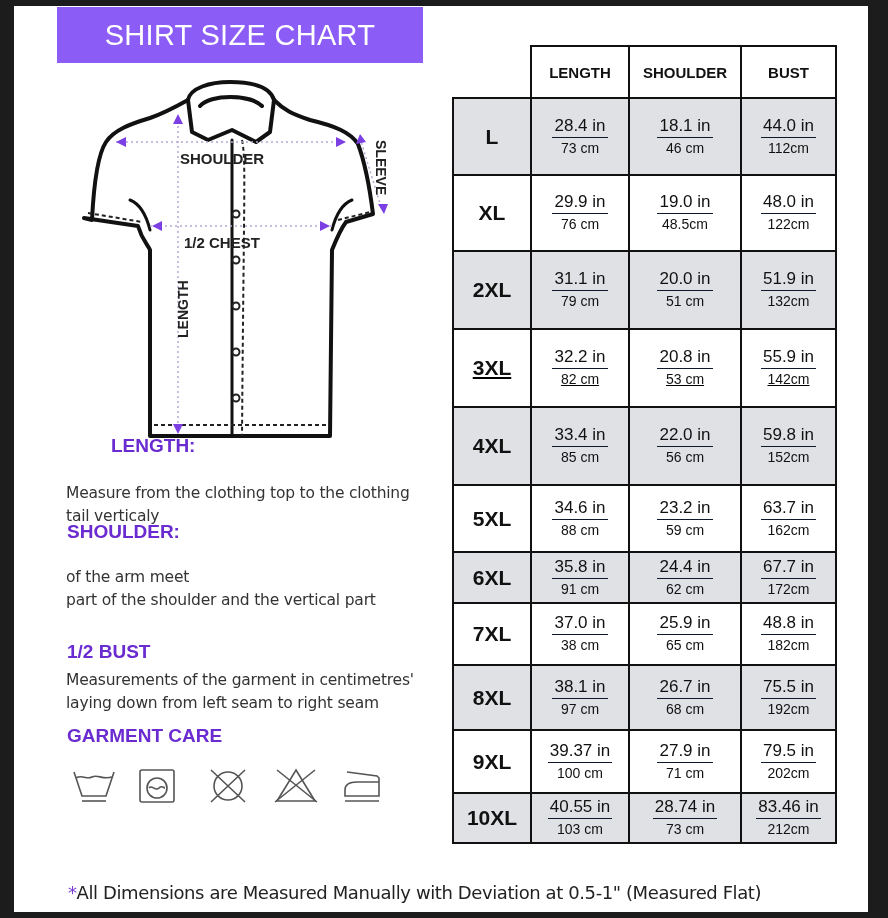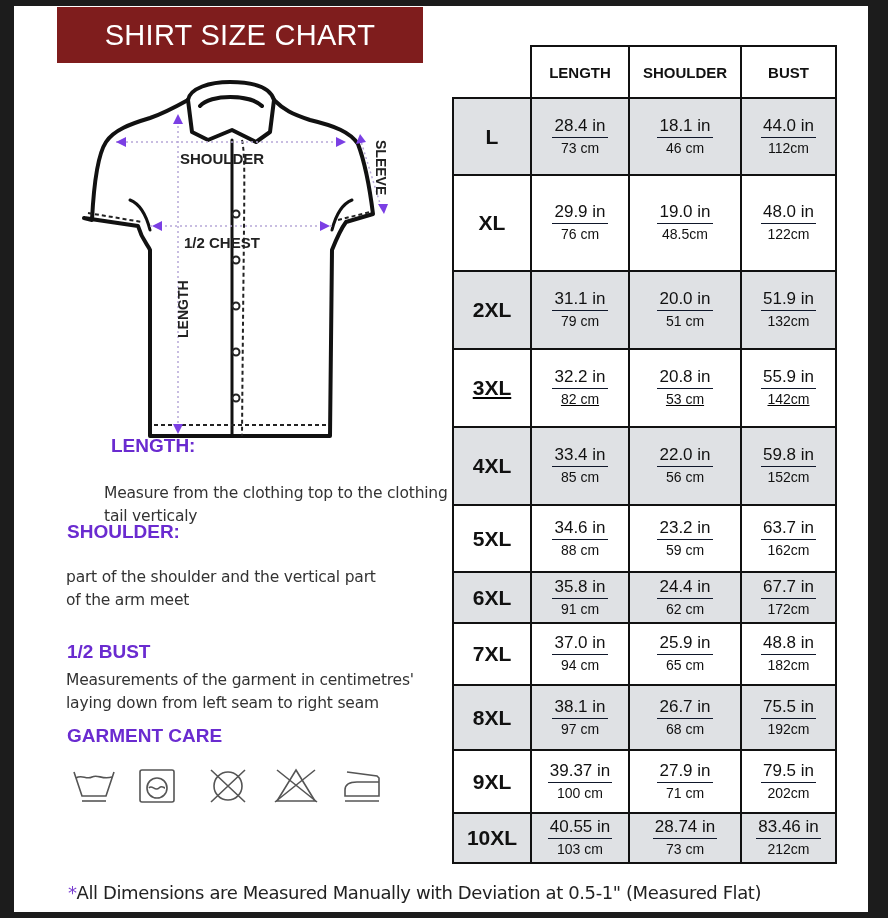--- a/index.html
+++ b/index.html
@@ -1,18 +1,18 @@
 <!DOCTYPE html>
 <html><head>
 <meta charset="utf-8">
 <style>
   html,body{margin:0;padding:0;}
   body{width:888px;height:918px;background:#1c1c1c;position:relative;overflow:hidden;font-family:"Liberation Sans",sans-serif;}
   .page{position:absolute;left:14px;top:6px;width:854px;height:906px;background:#fff;}
-  .title-bar{position:absolute;left:57px;top:7px;width:366px;height:56px;background:#7f1d1d;color:#fff;font-size:29px;display:flex;align-items:center;justify-content:center;letter-spacing:0.3px;}
+  .title-bar{position:absolute;left:57px;top:7px;width:366px;height:56px;background:#8b5cf6;color:#fff;font-size:29px;display:flex;align-items:center;justify-content:center;letter-spacing:0.3px;}
   .shirt{position:absolute;left:70px;top:80px;width:340px;height:370px;}
   .desc{position:absolute;left:66px;width:380px;color:#333;font-family:"DejaVu Sans",sans-serif;font-size:15.5px;line-height:23px;letter-spacing:-0.2px;}
   .desc-head{position:absolute;left:67px;color:#6a2bd0;font-weight:bold;font-size:19px;}
   .care-icon{position:absolute;top:768px;}
   table.sz{position:absolute;left:452px;top:45px;border-collapse:collapse;}
   .sz td{border:2px solid #111;text-align:center;padding:0;color:#111;}
   .sz .hd{height:50px;font-weight:bold;font-size:15px;}
   .sz .blank{border:none;}
   .sz .size{font-weight:bold;font-size:21px;}
   .sz tr.shade td{background:#dfe1e4;}
@@ -72,29 +72,29 @@
     <polygon points="290,54 286,64 296,62"></polygon>
     <polygon points="314,134 308,124 318,124"></polygon>
   </g>
   <text x="110" y="84" font-family="Liberation Sans, sans-serif" font-weight="bold" font-size="15" fill="#222">SHOULDER</text>
   <text x="114" y="168" font-family="Liberation Sans, sans-serif" font-weight="bold" font-size="15" fill="#222">1/2 CHEST</text>
   <text transform="translate(118,258) rotate(-90)" font-family="Liberation Sans, sans-serif" font-weight="bold" font-size="14" fill="#222">LENGTH</text>
   <text transform="translate(306,60) rotate(90)" font-family="Liberation Sans, sans-serif" font-weight="bold" font-size="14" fill="#222">SLEEVE</text>
 </svg>
 
 <div class="desc-head" style="top:435px;margin-left:44px;">LENGTH:</div>
-<div class="desc" style="top:482px;margin-left:38px;">
+<div class="desc" style="top:482px;">
   <div>Measure from the clothing top to the clothing</div>
   <div>tail verticaly</div>
 </div>
 
 <div class="desc-head" style="top:521px;">SHOULDER:</div>
 <div class="desc" style="top:566px;">
+  <div>of the arm meet</div>
   <div>part of the shoulder and the vertical part</div>
-  <div>of the arm meet</div>
 </div>
 
 <div class="desc-head" style="top:641px;">1/2 BUST</div>
 <div class="desc" style="top:669px;">
   <div>Measurements of the garment in centimetres'</div>
   <div>laying down from left seam to right seam</div>
 </div>
 
 <div class="desc-head" style="top:725px;">GARMENT CARE</div>
 
@@ -146,21 +146,21 @@
     <td class="hd">BUST</td>
   </tr>
   </tbody>
     <tbody id="size-rows">
       <tr class="shade" style="height: 77px;">
         <td class="size">L</td>
         <td><span class="cell-in">28.4 in</span><br><span class="cell-cm">73 cm</span></td>
         <td><span class="cell-in">18.1 in</span><br><span class="cell-cm">46 cm</span></td>
         <td><span class="cell-in">44.0 in</span><br><span class="cell-cm">112cm</span></td>
       </tr>
-      <tr style="height: 96px; padding-left: 36px;">
+      <tr style="height: 76px; padding-left: 36px;">
         <td class="size">XL</td>
         <td><span class="cell-in">29.9 in</span><br><span class="cell-cm">76 cm</span></td>
         <td><span class="cell-in">19.0 in</span><br><span class="cell-cm">48.5cm</span></td>
         <td><span class="cell-in">48.0 in</span><br><span class="cell-cm">122cm</span></td>
       </tr>
       <tr class="shade" style="height: 78px;">
         <td class="size">2XL</td>
         <td><span class="cell-in">31.1 in</span><br><span class="cell-cm">79 cm</span></td>
         <td><span class="cell-in">20.0 in</span><br><span class="cell-cm">51 cm</span></td>
         <td><span class="cell-in">51.9 in</span><br><span class="cell-cm">132cm</span></td>
@@ -184,21 +184,21 @@
         <td><span class="cell-in">63.7 in</span><br><span class="cell-cm">162cm</span></td>
       </tr>
       <tr class="shade" style="height: 51px;">
         <td class="size">6XL</td>
         <td><span class="cell-in">35.8 in</span><br><span class="cell-cm">91 cm</span></td>
         <td><span class="cell-in">24.4 in</span><br><span class="cell-cm">62 cm</span></td>
         <td><span class="cell-in">67.7 in</span><br><span class="cell-cm">172cm</span></td>
       </tr>
       <tr style="height: 62px;">
         <td class="size">7XL</td>
-        <td><span class="cell-in">37.0 in</span><br><span class="cell-cm">94 cm</span></td>
+        <td><span class="cell-in">37.0 in</span><br><span class="cell-cm">38 cm</span></td>
         <td><span class="cell-in">25.9 in</span><br><span class="cell-cm">65 cm</span></td>
         <td><span class="cell-in">48.8 in</span><br><span class="cell-cm">182cm</span></td>
       </tr>
       <tr class="shade" style="height: 65px;">
         <td class="size">8XL</td>
         <td><span class="cell-in">38.1 in</span><br><span class="cell-cm">97 cm</span></td>
         <td><span class="cell-in">26.7 in</span><br><span class="cell-cm">68 cm</span></td>
         <td><span class="cell-in">75.5 in</span><br><span class="cell-cm">192cm</span></td>
       </tr>
       <tr style="height: 63px;">

